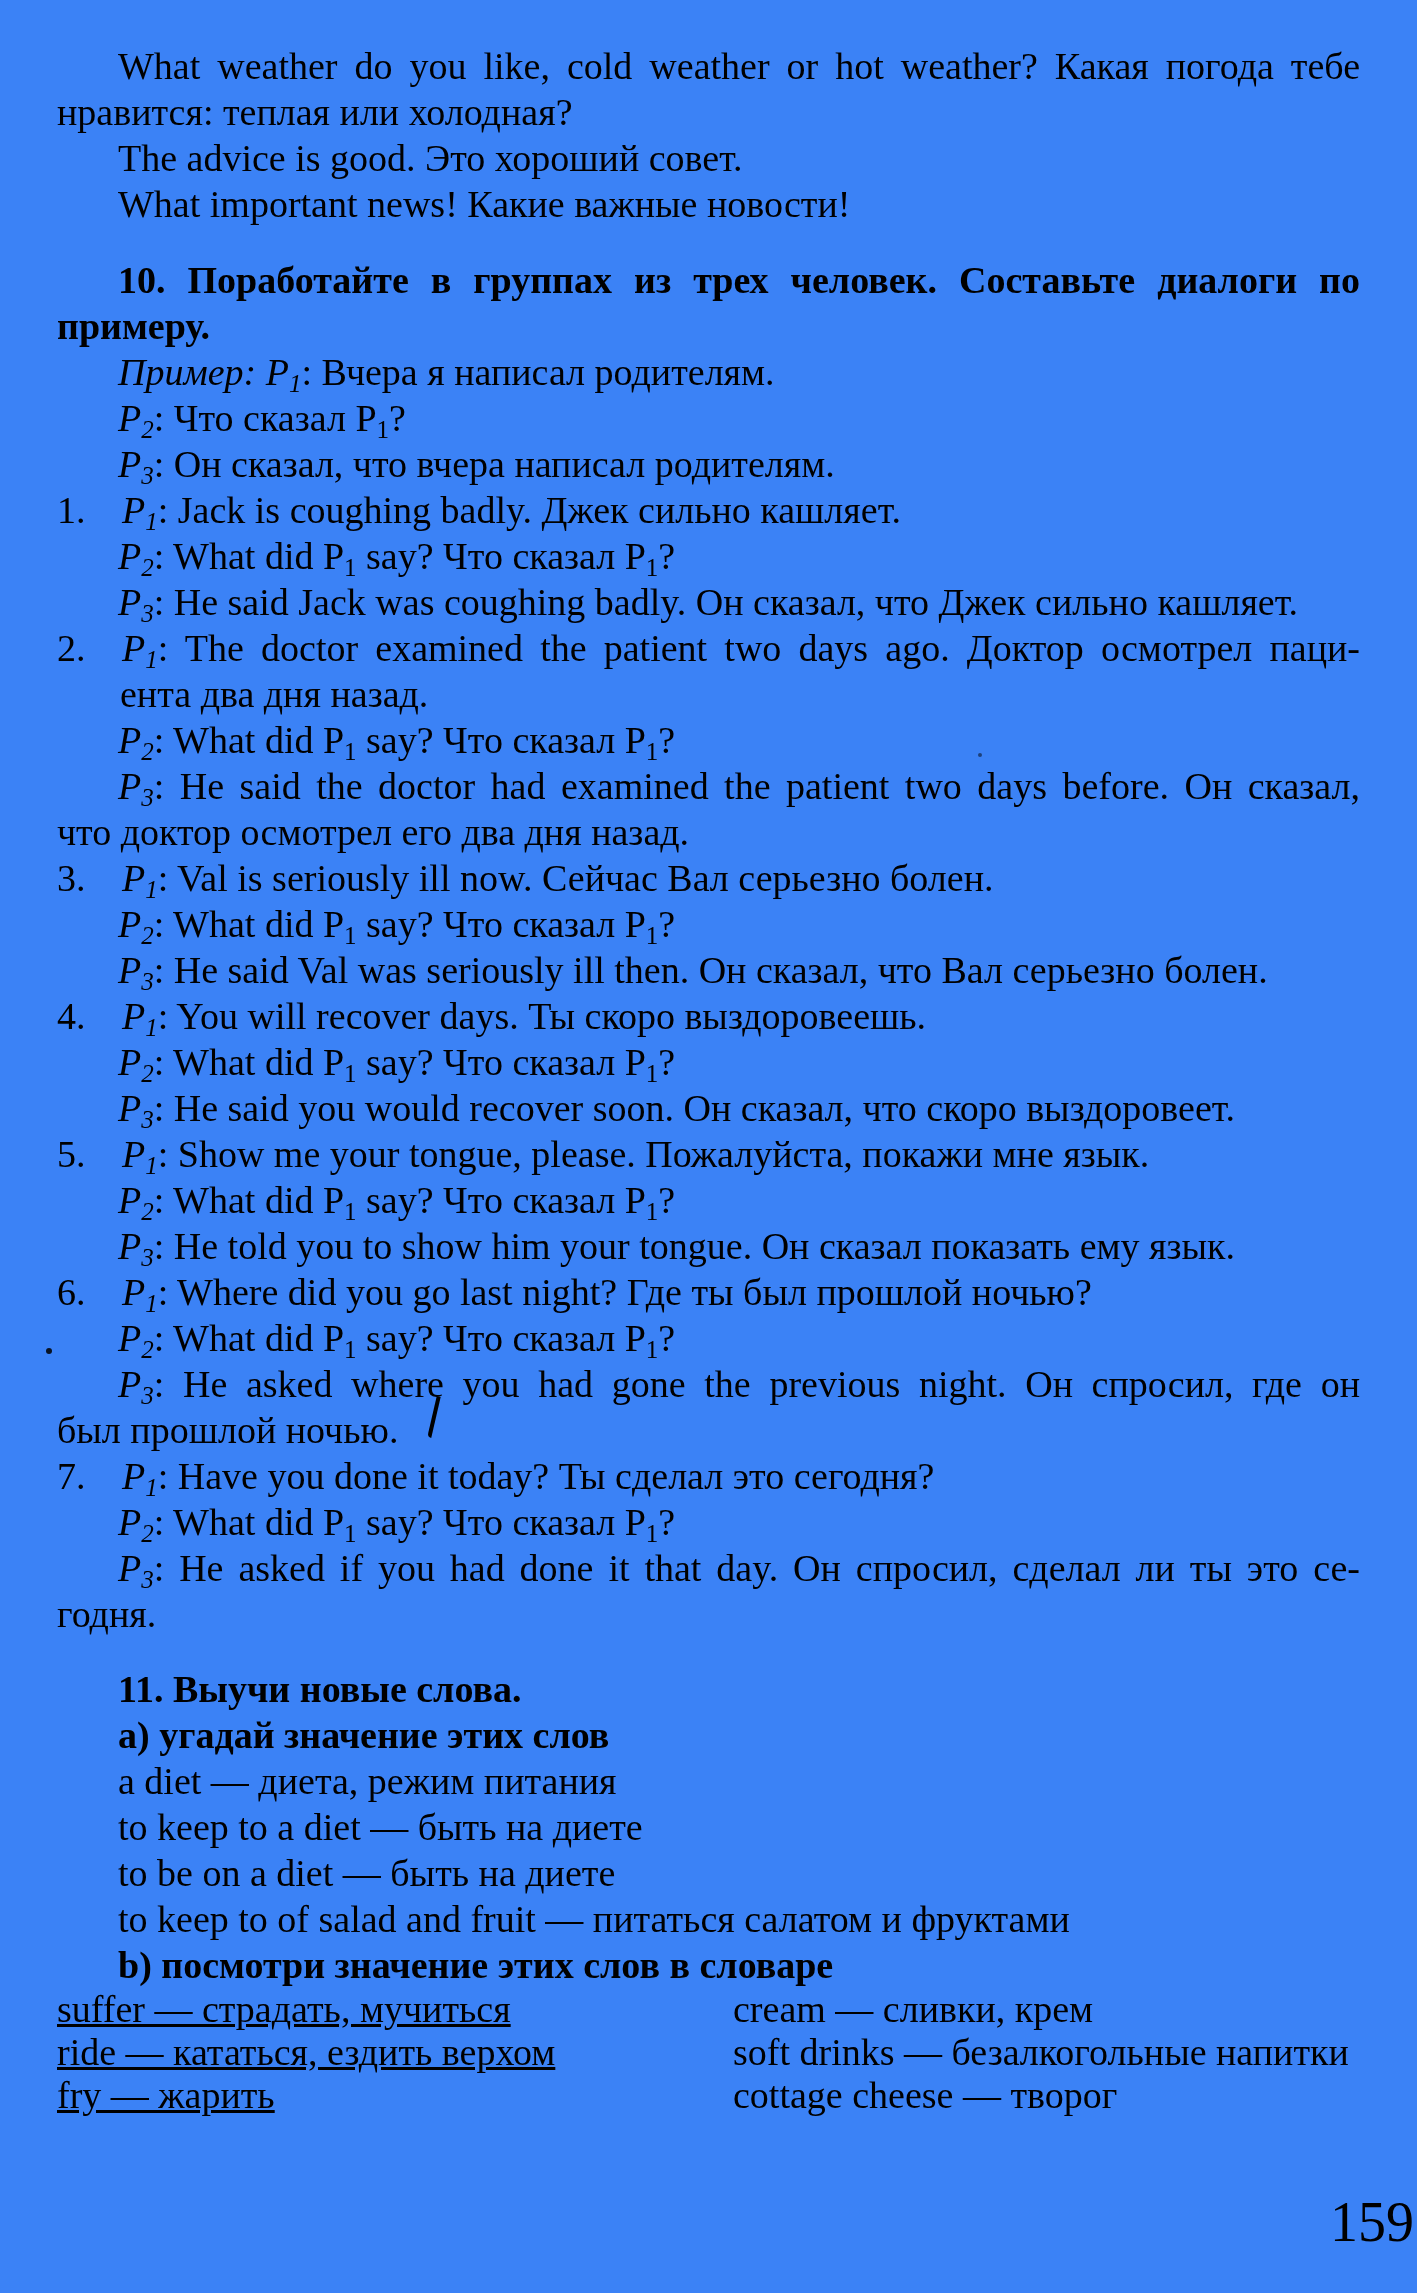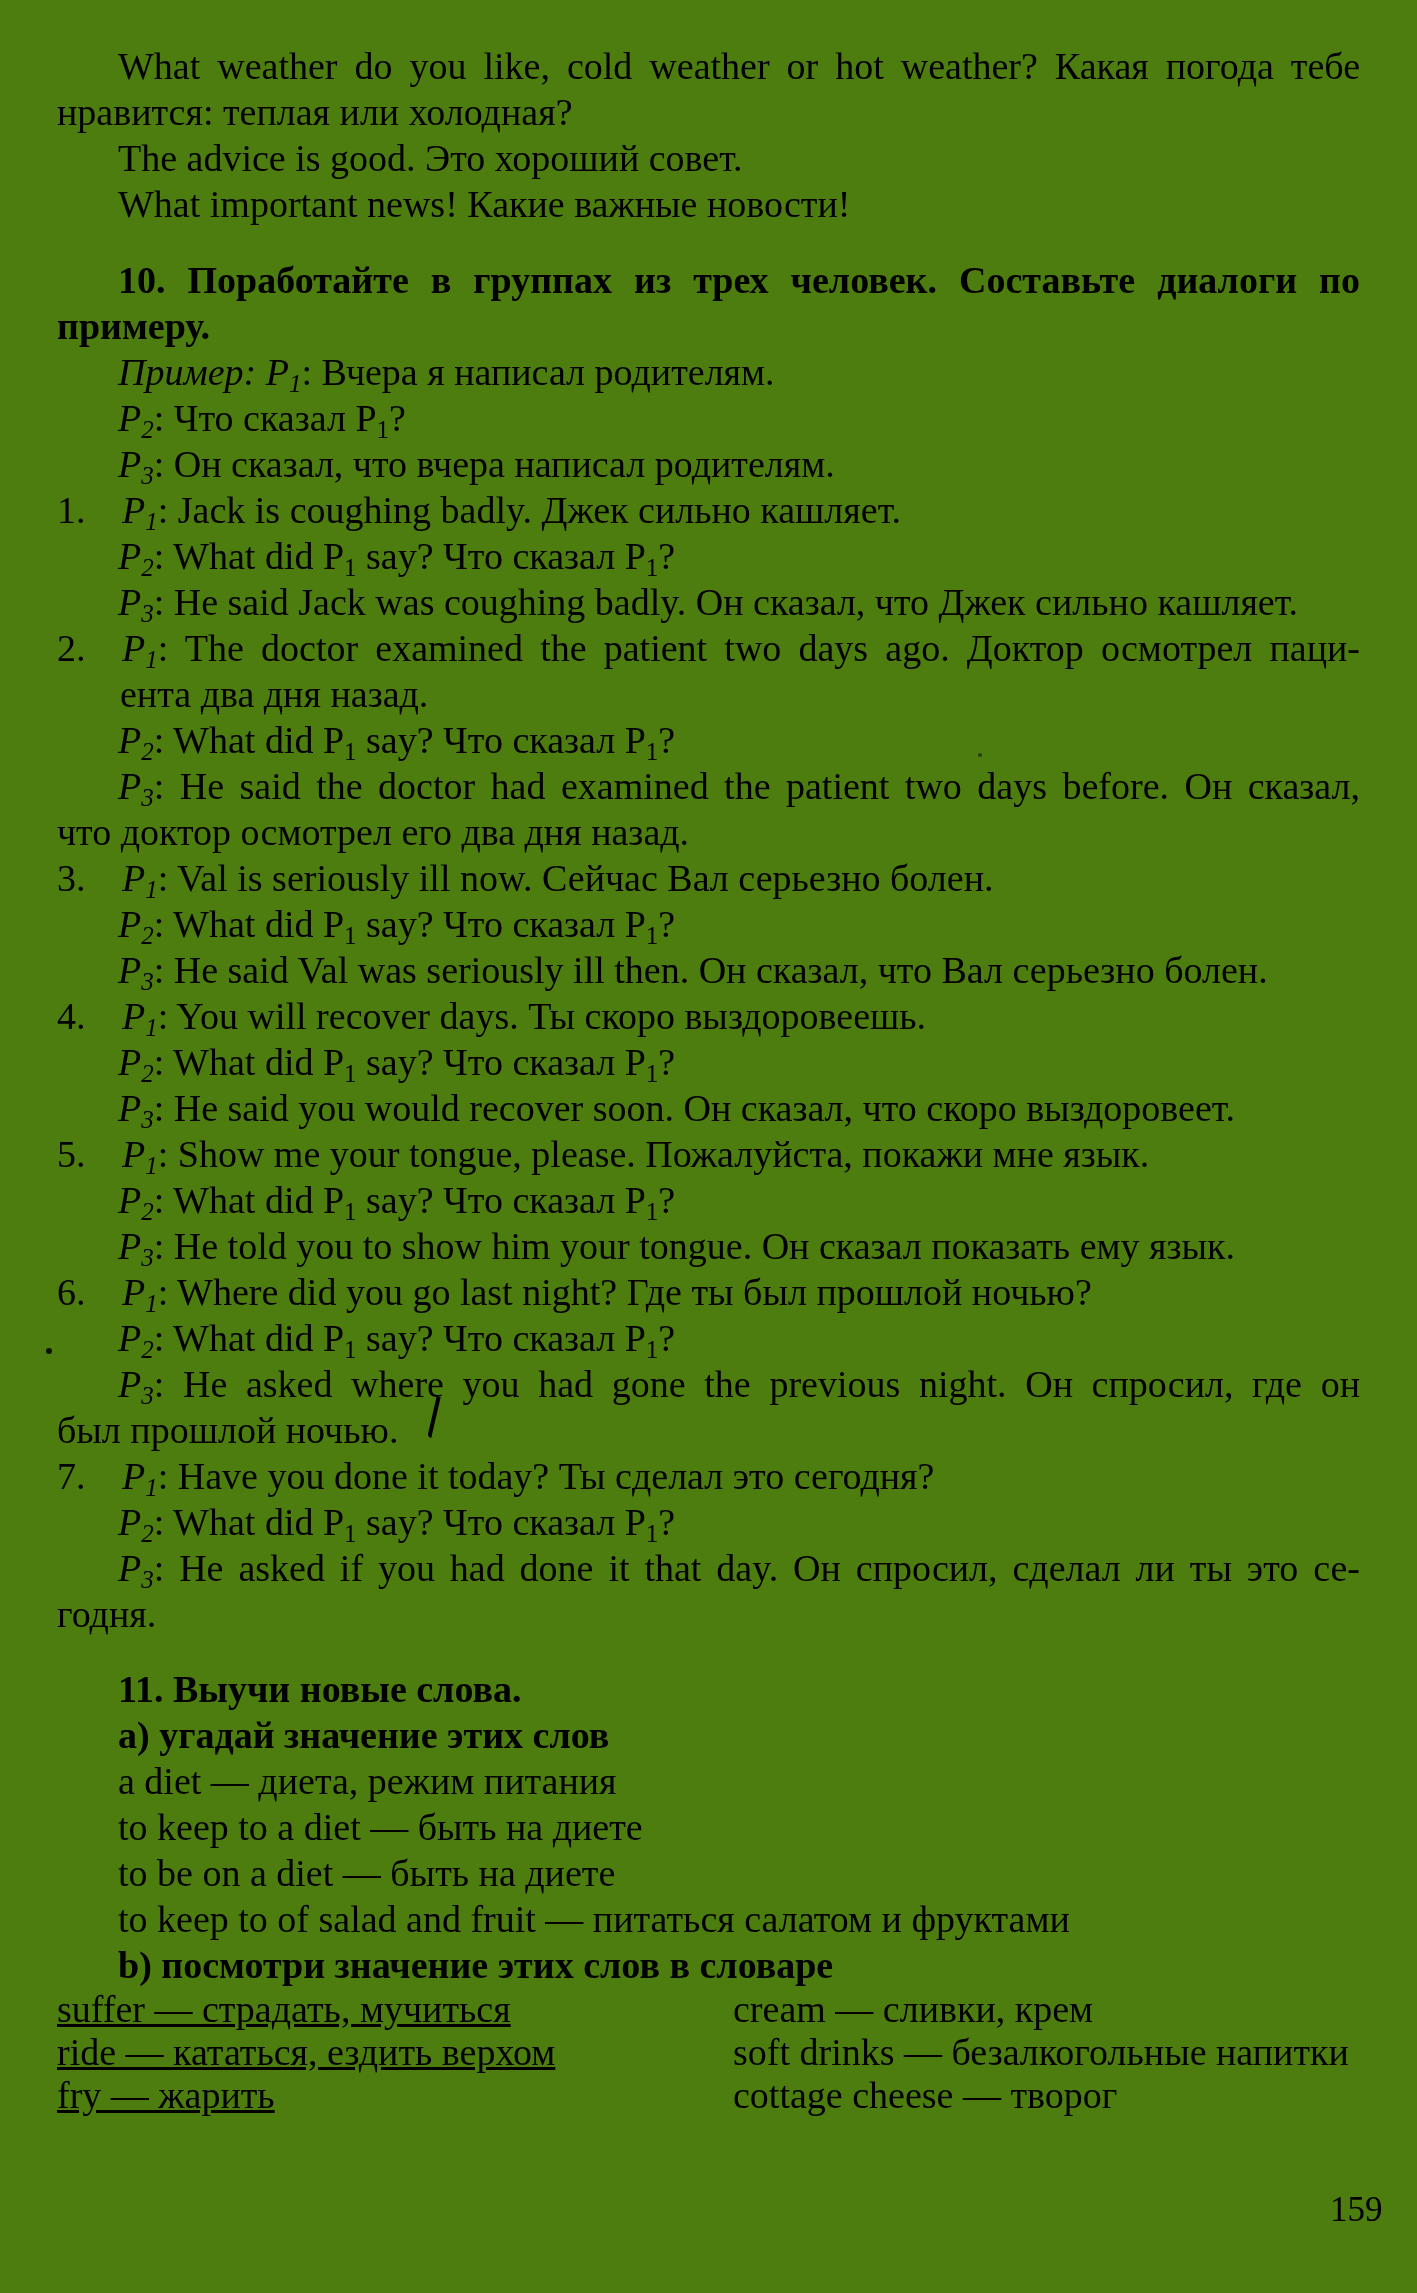--- a/index.html
+++ b/index.html
@@ -1,20 +1,20 @@
 <!DOCTYPE html>
 <html><head>
 <meta charset="utf-8">
 <style>
   html,body{margin:0;padding:0;background:#e8e8e8;}
   .page{
     position:relative;
     width:1417px;
     height:2293px;
-    background:#4d7c0f;
+    background:#3b82f6;
     color:#000;
     font-family:"Liberation Serif","DejaVu Serif",serif;
     font-size:38px;
     overflow:hidden;
   }
   .content{padding-top:43px;}
   .line{
     height:46px;
     line-height:46px;
     padding-right:57px;
@@ -43,21 +43,21 @@
   .vl{width:676px;flex:none;text-decoration:underline;}
   .vr{flex:none;}
   .x-i{font-style:italic;}
   .x-s{font-size:25px;vertical-align:-7px;}
   .x-si{font-style:italic;font-size:25px;vertical-align:-7px;}
   .x-num{display:inline-block;width:65px;font-style:normal;}
   .pageno{
     position:absolute;
     left:1330px;
     top:2190px;
-    font-size:35px;
+    font-size:56px;
   }
   .artifact-dot{
     position:absolute;
     background:#000;
     border-radius:50%;
   }
   .dot1{left:46px;top:1348px;width:6px;height:6px;opacity:.85;}
   .dot2{left:978px;top:753px;width:4px;height:4px;opacity:.5;}
   .pen-stroke{
     position:absolute;

